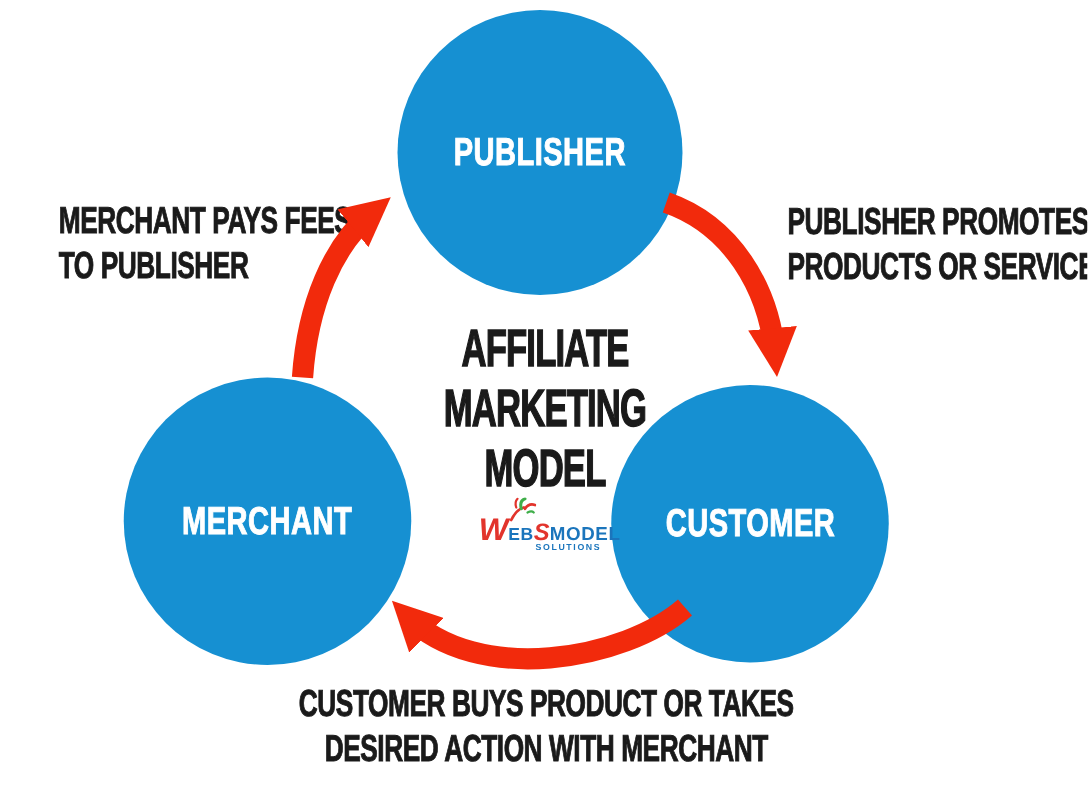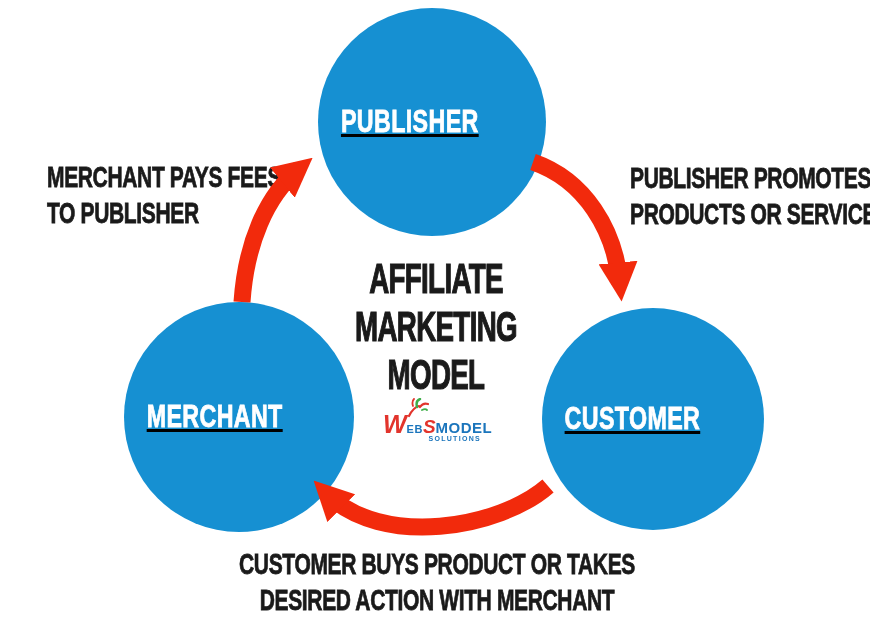--- a/index.html
+++ b/index.html
@@ -3,30 +3,30 @@
 <meta charset="utf-8">
 <style>
   html,body{margin:0;padding:0;background:#fff;}
   .canvas{
     position:relative;width:870px;height:633px;background:var(--background,#fff);
     overflow:hidden;font-family:"Liberation Sans",sans-serif;
   }
   
   .node{
     position:absolute;border-radius:50%;background:var(--node-blue,#1690d2);
-    display:flex;align-items:center;text-decoration:underline;
+    display:flex;align-items:center;justify-content:center;
   }
   .node-label{
     color:var(--node-text,#fff);font-weight:700;font-size:31px;letter-spacing:.5px;
     transform:scaleX(.75);transform-origin:center;white-space:nowrap;
     -webkit-text-stroke:.8px var(--node-text,#fff);
   }
   .node-publisher{left:318px;top:8px;width:228px;height:228px;}
-  .node-merchant{left:124px;top:302px;width:230px;height:230px;}
-  .node-customer{left:542px;top:308px;width:222px;height:222px;}
+  .node-merchant{left:99px;top:302px;width:230px;height:230px;}
+  .node-customer{left:489px;top:308px;width:222px;height:222px;}
   
   .arrows{position:absolute;left:0;top:0;width:870px;height:633px;z-index:3;pointer-events:none;}
   .arrow-path{fill:none;stroke:var(--arrow-red,#f22a0c);stroke-width:17;}
   .arrow-head{fill:var(--arrow-red,#f22a0c);}
   
   .annot{
     position:absolute;color:var(--text-black,#1a1a1a);font-weight:700;font-size:30px;
     line-height:36px;white-space:nowrap;letter-spacing:-.5px;
     -webkit-text-stroke:.8px var(--text-black,#1a1a1a);
     transform:scaleX(.7);transform-origin:left top;z-index:2;
@@ -39,21 +39,21 @@
     position:absolute;left:0;top:255px;width:872px;text-align:center;z-index:2;
     color:var(--text-black,#1a1a1a);font-weight:700;font-size:42px;line-height:48px;
     letter-spacing:-1px;-webkit-text-stroke:1.2px var(--text-black,#1a1a1a);
     transform:scaleX(.66);transform-origin:center top;white-space:nowrap;
   }
   
   .logo{position:absolute;left:383px;top:398px;width:104px;height:50px;z-index:2;}
   .logo-bird{position:absolute;left:20px;top:0;width:26px;height:20px;}
   .logo-word{position:absolute;left:0;top:12px;white-space:nowrap;font-weight:700;}
   .logo-w{color:var(--logo-red,#e2342c);font-size:25px;font-style:italic;}
-  .logo-eb{color:var(--logo-blue,#1b75bc);font-size:11px;letter-spacing:.5px;}
+  .logo-eb{color:var(--logo-blue,#1b75bc);font-size:14px;letter-spacing:.5px;}
   .logo-s{color:var(--logo-red,#e2342c);font-size:19px;font-style:italic;}
   .logo-pero{color:var(--logo-blue,#1b75bc);font-size:15px;letter-spacing:.5px;}
   .logo-tagline{
     position:absolute;right:6px;top:37px;color:var(--logo-blue,#1b75bc);
     font-size:7px;font-weight:700;letter-spacing:1.3px;
   }
 </style>
 </head>
 <body>
 

